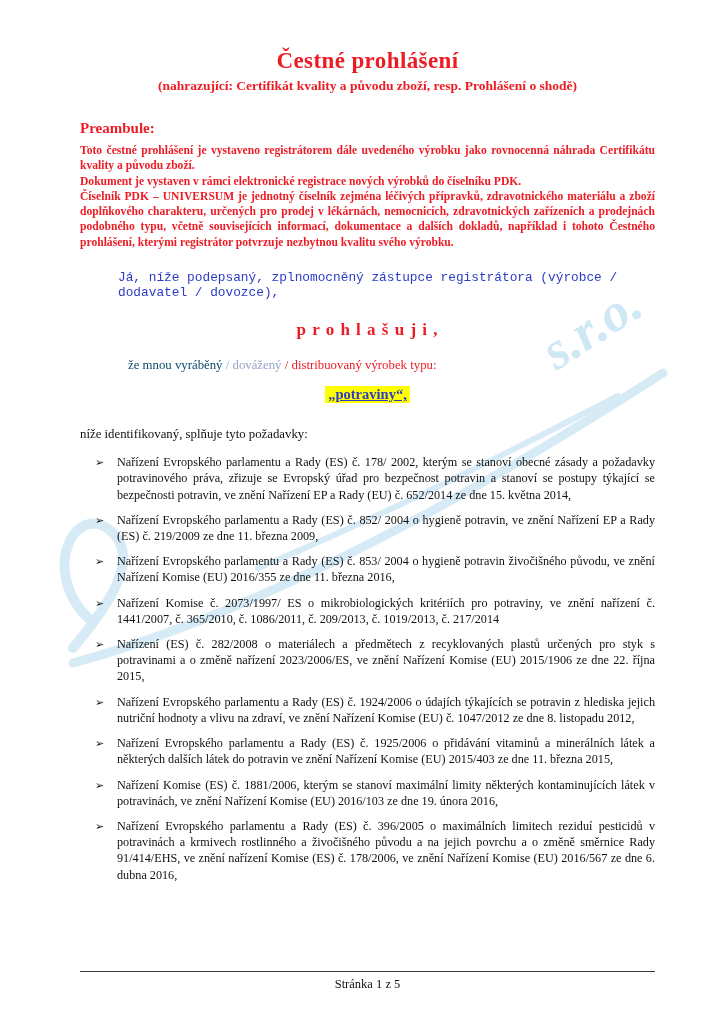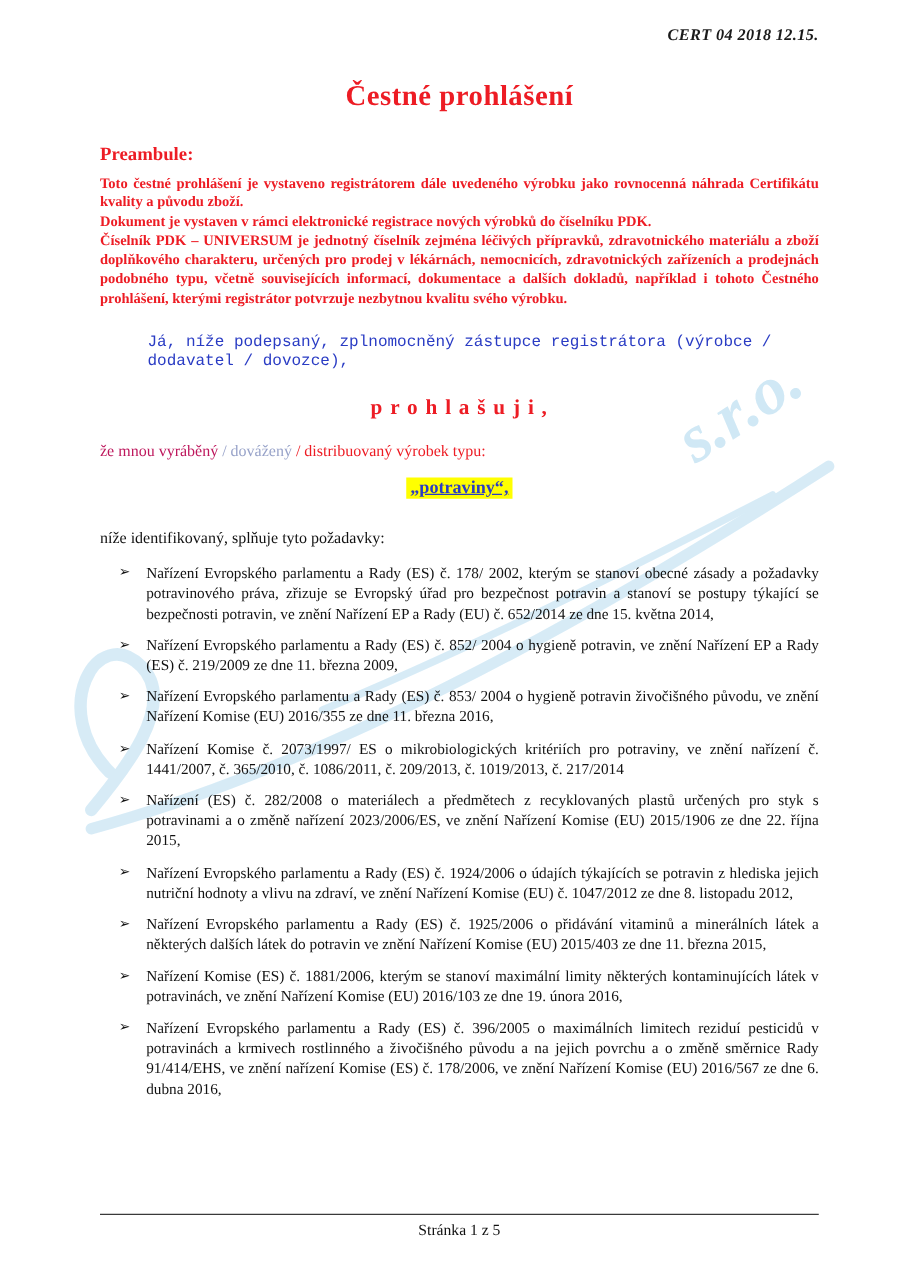--- a/index.html
+++ b/index.html
@@ -87,36 +87,36 @@
   <div class="watermark-layer">
     <svg class="wm-swash" width="660" height="480" viewBox="0 0 660 480" fill="none">
       <path d="M70 300 C 20 250 60 180 95 215 C 125 245 80 300 55 330" stroke="#b7dcf0" stroke-width="10" fill="none" stroke-linecap="round"></path>
       <path d="M55 345 C 220 300 420 200 645 55" stroke="#b7dcf0" stroke-width="9" fill="none" stroke-linecap="round"></path>
       <path d="M240 250 C 360 200 480 140 600 78" stroke="#b7dcf0" stroke-width="6" fill="none" stroke-linecap="round"></path>
     </svg>
     <div class="wm-text">s.r.o.</div>
   </div>
 
   <div class="content">
-    <div class="header-ref">CERT  04 2018 12.15.</div>
 
     <div class="title">Čestné prohlášení</div>
+    <div class="subtitle">(nahrazující: Certifikát kvality a původu zboží, resp. Prohlášení o shodě)</div>
 
     <div class="preambule-h">Preambule:</div>
     <div class="preambule-body">
         <div>Toto čestné prohlášení je vystaveno registrátorem dále uvedeného výrobku jako rovnocenná náhrada Certifikátu kvality a původu zboží.</div>
         <div>Dokument je vystaven v rámci elektronické registrace nových výrobků do číselníku PDK.</div>
         <div>Číselník PDK – UNIVERSUM je jednotný číselník zejména léčivých přípravků, zdravotnického materiálu a zboží doplňkového charakteru, určených pro prodej v lékárnách, nemocnicích, zdravotnických zařízeních a prodejnách podobného typu, včetně souvisejících informací, dokumentace a dalších dokladů, například i tohoto Čestného prohlášení, kterými registrátor potvrzuje nezbytnou kvalitu svého výrobku.</div>
       </div>
 
     <div class="intro-blue">Já, níže podepsaný, zplnomocněný zástupce registrátora (výrobce / dodavatel / dovozce),</div>
 
     <div class="verb">p r o h l a š u j i ,</div>
 
-    <div class="product-line"><span style="color: #be185d;">že mnou vyráběný </span><span style="color: rgb(152, 163, 201);">/ dovážený </span><span style="color: rgb(237, 28, 36);"> / distribuovaný výrobek typu:</span></div>
+    <div class="product-line"><span style="color: #0c4a6e; margin-left: 48px;">že mnou vyráběný </span><span style="color: rgb(152, 163, 201);">/ dovážený </span><span style="color: rgb(237, 28, 36);"> / distribuovaný výrobek typu:</span></div>
 
     <div class="product-type-row">
       <span class="product-type">„potraviny“,</span>
     </div>
 
     <div class="req-intro">níže identifikovaný, splňuje tyto požadavky:</div>
 
     <div class="req-list">
         <div class="req-item"><span class="bullet">➢</span><span class="req-body"><span class="b">Nařízení Evropského parlamentu a Rady (ES) č. 178/ 2002</span><span>, kterým se stanoví obecné zásady a požadavky potravinového práva, zřizuje se Evropský úřad pro bezpečnost potravin a stanoví se postupy týkající se bezpečnosti potravin, ve znění Nařízení EP a Rady (EU) č. </span><span class="b">652/2014</span><span> ze dne 15. května 2014,</span></span></div>
         <div class="req-item"><span class="bullet">➢</span><span class="req-body"><span class="b">Nařízení Evropského parlamentu a Rady (ES) č. 852/ 2004</span><span> o hygieně potravin, ve znění Nařízení EP a Rady (ES) č. </span><span class="b">219/2009</span><span> ze dne 11. března 2009,</span></span></div>

